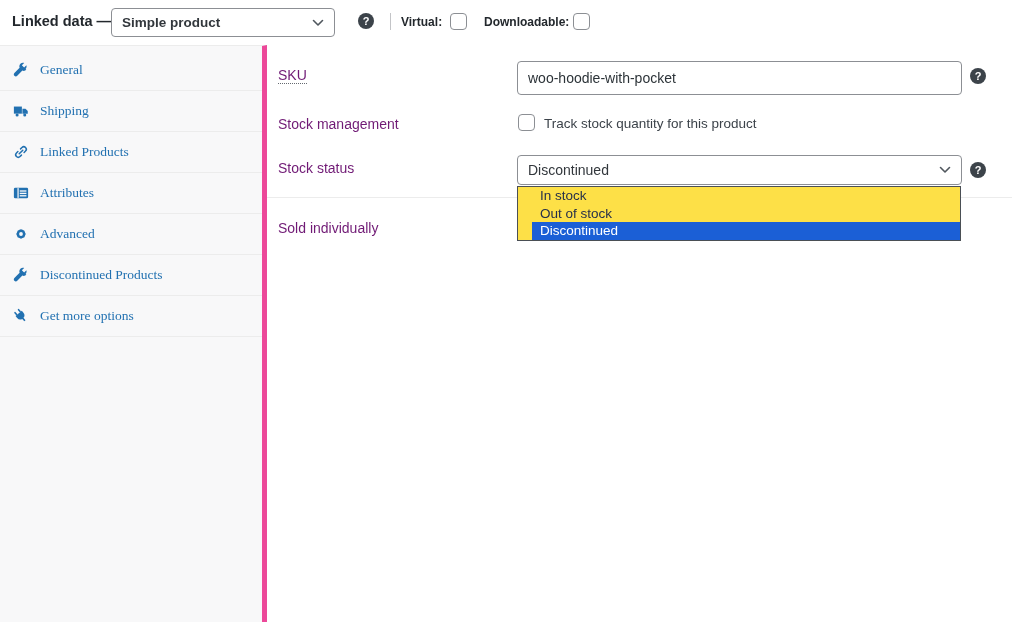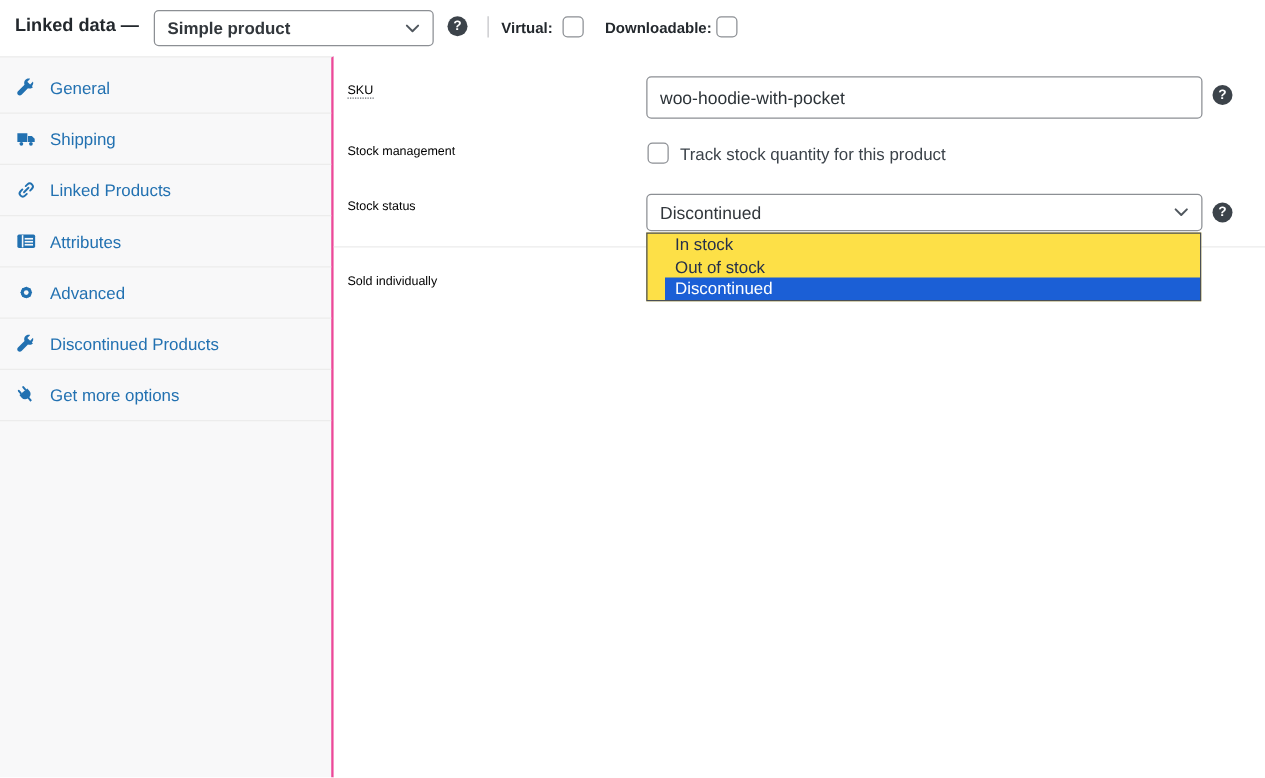--- a/index.html
+++ b/index.html
@@ -3,47 +3,47 @@
 <meta charset="utf-8">
 <style>
   * { margin:0; padding:0; box-sizing:border-box; }
   html,body { width:1012px; height:622px; background:#fff; overflow:hidden;
               font-family:"Liberation Sans","DejaVu Sans",sans-serif; }
   .stage { position:relative; width:1012px; height:622px; background:#fff; }
 
   
   .hdr { position:absolute; left:0; top:0; width:1012px; height:45px; background:#fff; }
   .hdr-title { position:absolute; left:12px; top:13px; font-size:14.5px; font-weight:bold; color:#23282d; }
-  .hdr-select { position:absolute; left:123px; top:8px; width:224px; height:29px;
+  .hdr-select { position:absolute; left:111px; top:8px; width:224px; height:29px;
                 border:1px solid #8c8f94; border-radius:4px; background:#fff;
                 display:flex; align-items:center; padding:0 10px; cursor:pointer; }
   .hdr-select .val { font-size:13.5px; font-weight:600; color:#32373c; flex:1; }
   .chev { width:12px; height:8px; flex:0 0 auto; }
   .help { position:absolute; width:16px; height:16px; border-radius:50%; background:#3c434a;
           color:#fff; font-size:11px; font-weight:bold; text-align:center; line-height:16px; cursor:pointer; }
   .hdr-help { left:358px; top:13px; }
   .hdr-sep { position:absolute; left:390px; top:13px; width:1px; height:17px; background:#c3c4c7; }
   .hdr-check-label { position:absolute; top:15px; font-size:12px; font-weight:bold; color:#23282d; }
   .cb { display:inline-block; width:17px; height:17px; border:1px solid #8c8f94; border-radius:4px;
         background:#fff; cursor:pointer; }
   .hdr-cb { position:absolute; top:13px; }
 
   
   .sidebar { position:absolute; left:0; top:45px; width:267px; height:577px;
-             background:#f8f8f9; border-right:2px solid #ec4899; border-top:1px solid #ececec;
-             padding-top:4px; }
+             background:#f8f8f9; border-right:5px solid #ec4899; border-top:1px solid #ececec;
+             padding-top:4px;font-family:Liberation Serif, serif; }
   .tab { position:relative; height:41px; display:flex; align-items:center; padding-left:13px;
          border-bottom:1px solid #ececec; color:#2271b1; font-size:13.5px; cursor:pointer; }
   .tab .ticon { width:16px; height:16px; margin-right:11px; flex:0 0 auto; color:#2271b1; }
   .tab.active { background:#e6e6e6; color:#555d61; }
   .tab.active .ticon { color:#787c82; }
 
   
   .main { position:absolute; left:267px; top:45px; width:745px; height:577px; background:#fff; }
-  .flabel { position:absolute; left:11px; font-size:10px; color:#000000; }
+  .flabel { position:absolute; left:11px; font-size:14px; color:#701a75; }
   .flabel.abbr { border-bottom:1px dotted #646970; cursor:help; }
   .tinput { position:absolute; left:250px; width:445px; height:29px; border:1px solid #8c8f94;
             border-radius:4px; background:#fff; font-size:14px; color:#2c3338; padding:16px 10px;
             font-family:"Liberation Sans","DejaVu Sans",sans-serif; }
   .fselect { position:absolute; left:250px; width:445px; height:30px; border:1px solid #8c8f94;
              border-radius:4px; background:#fff; display:flex; align-items:center;
              padding:0 10px; cursor:pointer; }
   .fselect .val { flex:1; font-size:14px; color:#32373c; }
   .row-divider { position:absolute; left:0; width:745px; height:1px; background:#ececec; }
   .cbx-wrap { position:absolute; display:flex; align-items:flex-end; }

